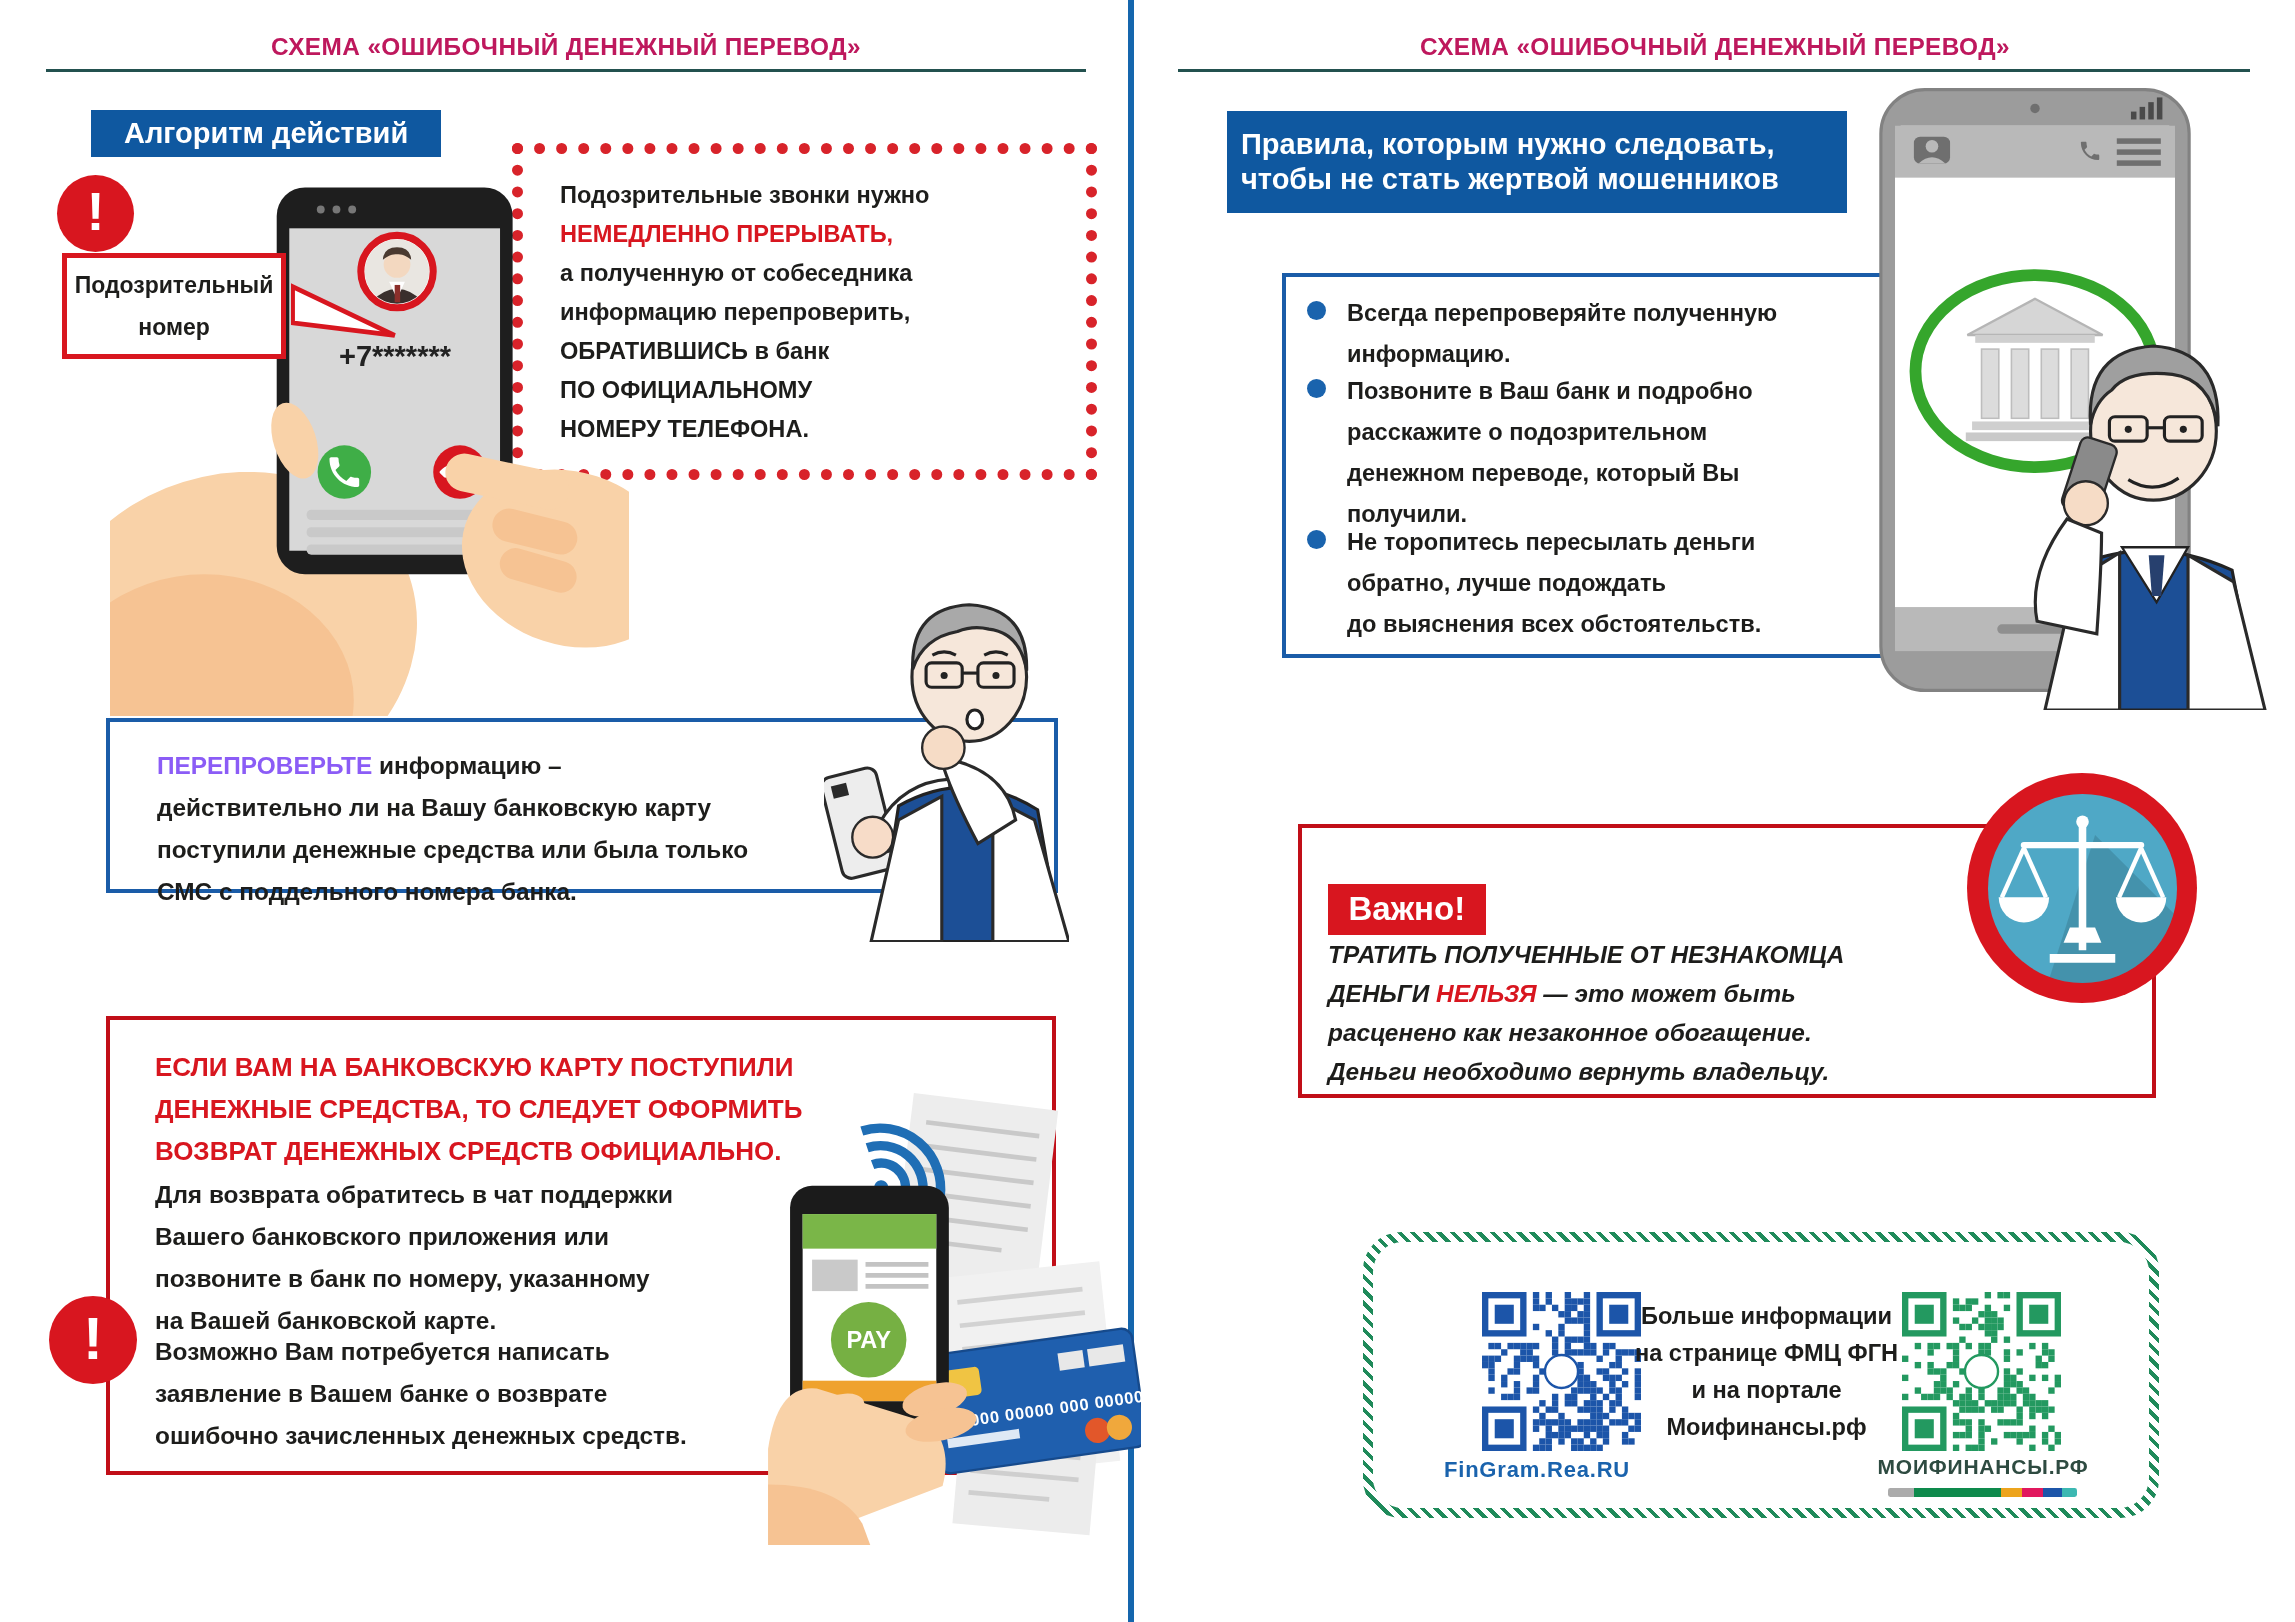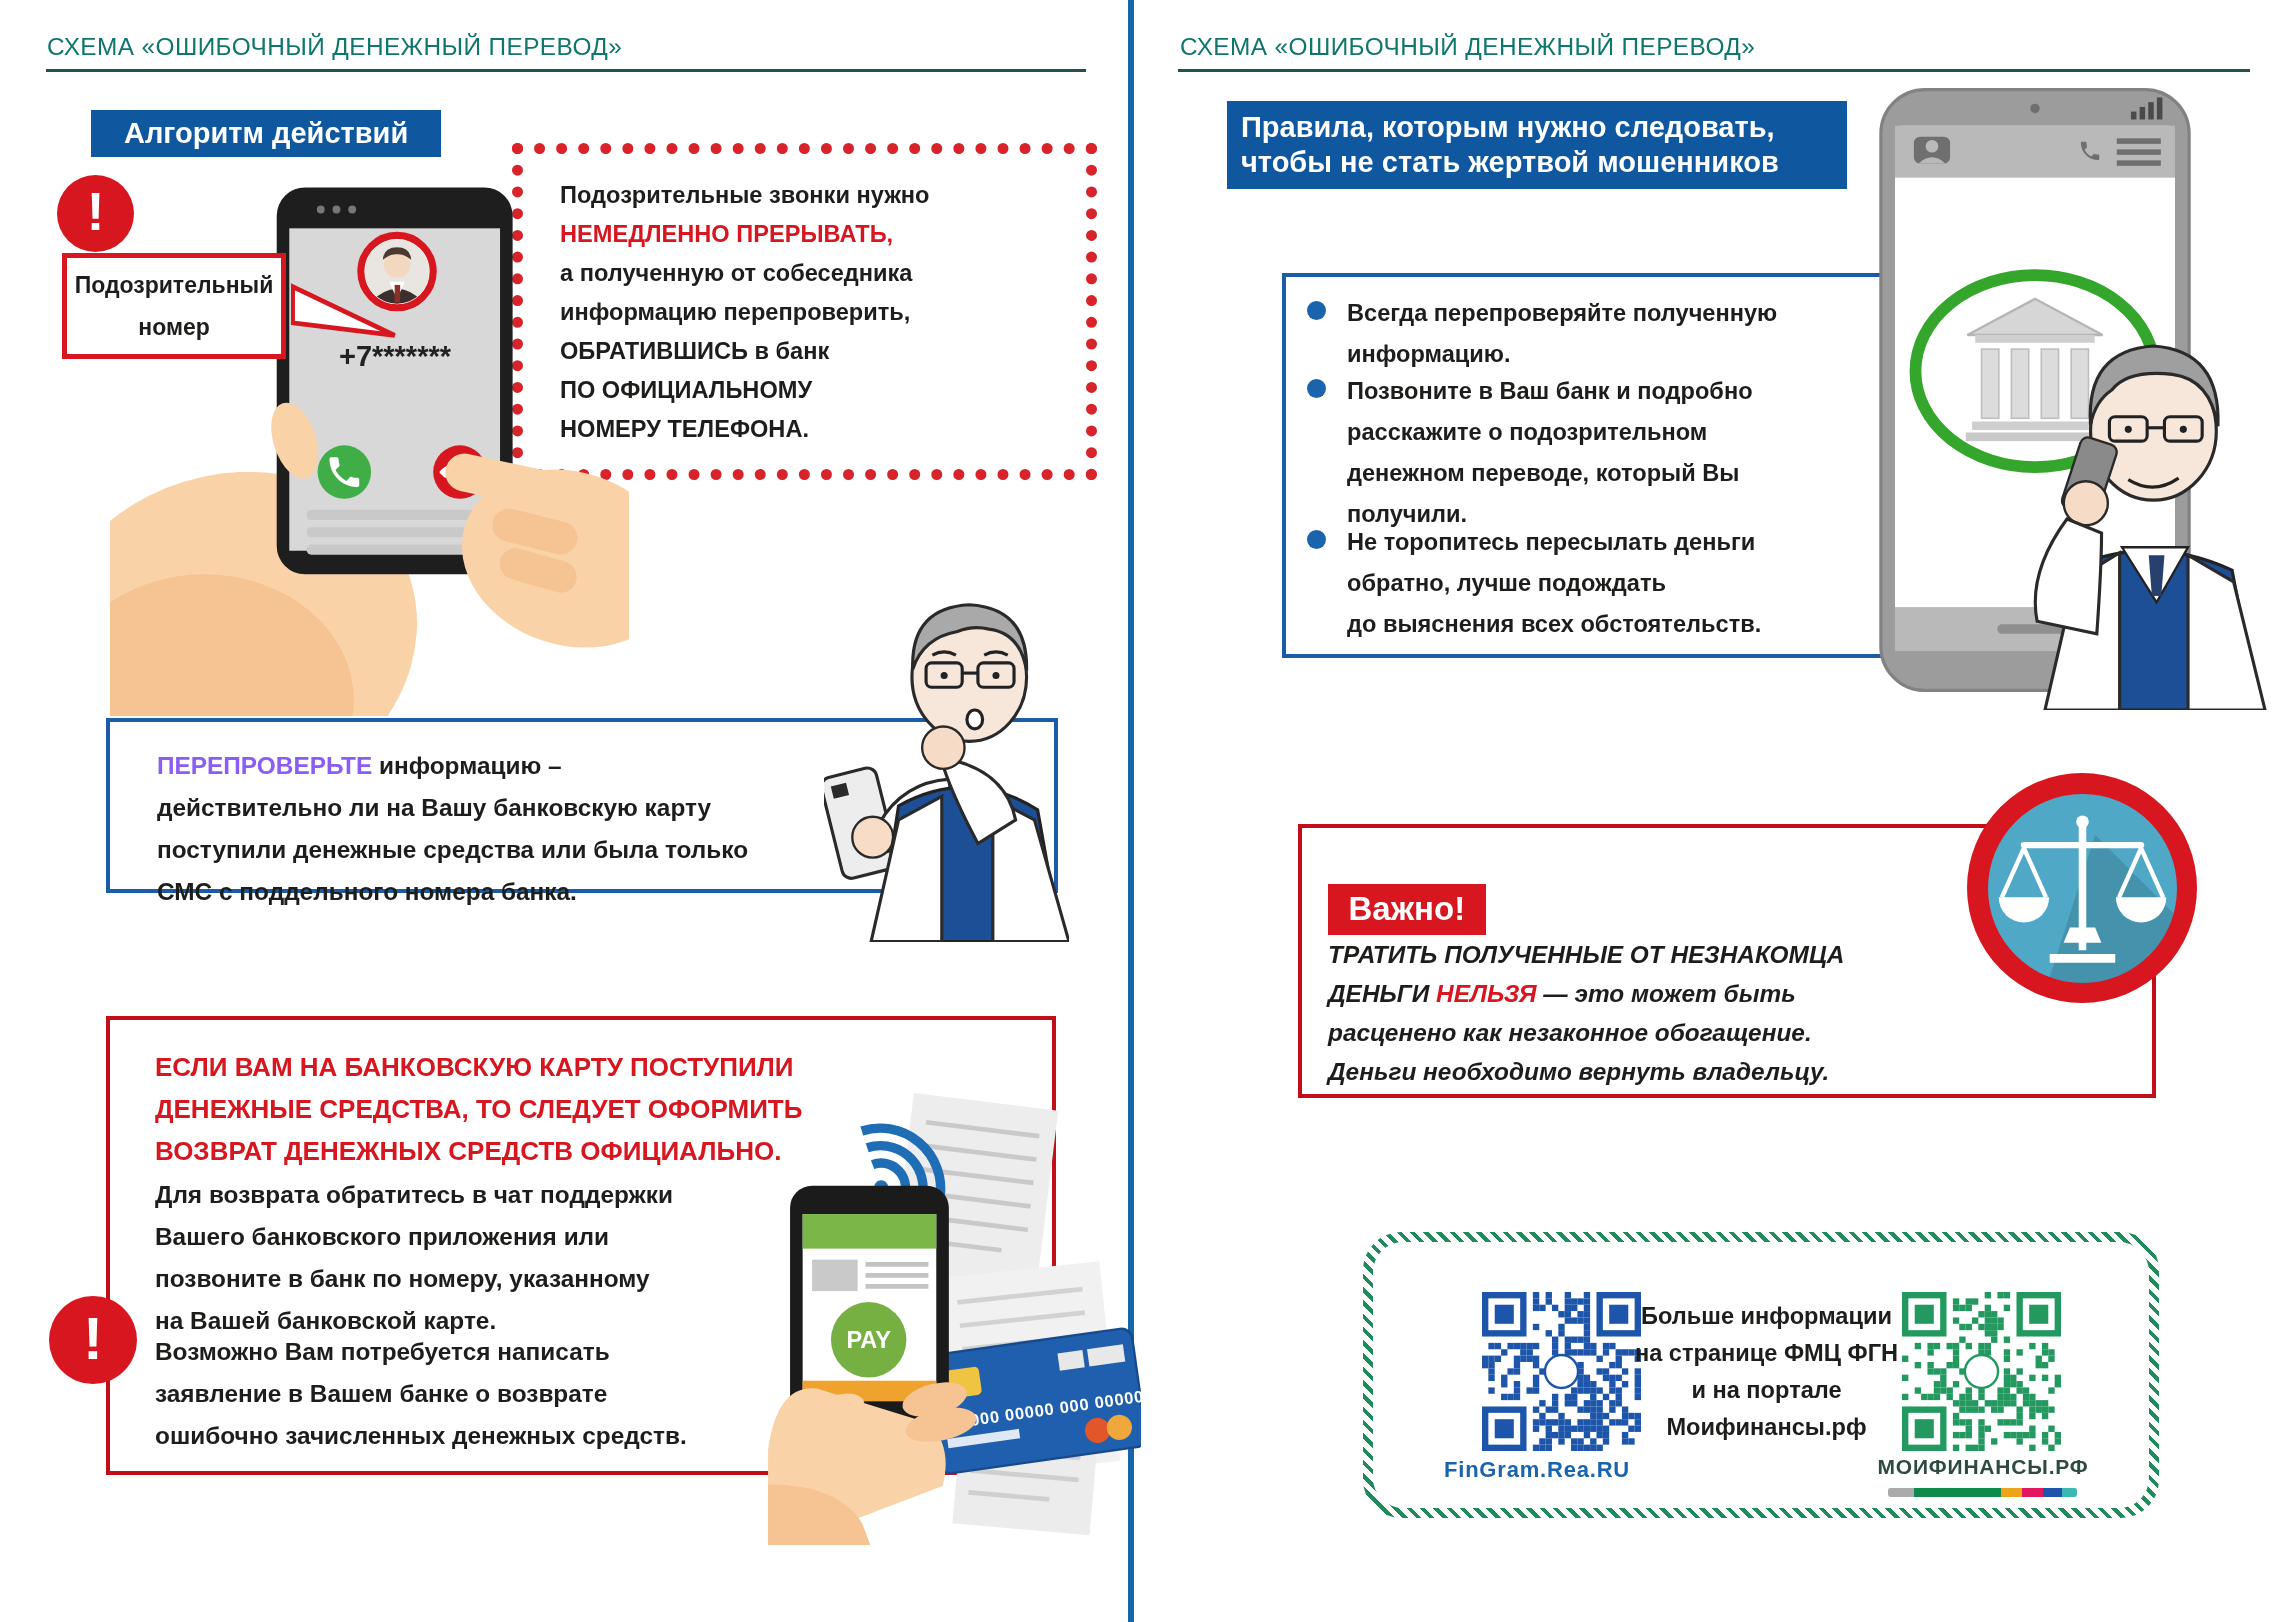--- a/index.html
+++ b/index.html
@@ -1,19 +1,19 @@
 <!DOCTYPE html>
 <html style="font-size:12.6px"><head>
 <meta charset="utf-8">
 <style>
   html,body{margin:0;padding:0;background:#fff;}
   #page{position:relative;width:2295px;height:1623px;background:#ffffff;overflow:hidden;
         font-family:"Liberation Sans","DejaVu Sans",sans-serif;color:#1d1d1b;}
   .abs{position:absolute;}
-  .hdr{font-size:24.4px;font-weight:400;color:#0f766e;letter-spacing:0.4px;}
+  .hdr{font-size:24.4px;font-weight:700;color:#be185d;text-align:center;letter-spacing:0.4px;}
   .rule{height:3.1px;background:#23514f;}
   .bluebox{background:#0f58a0;color:#fff;font-weight:700;}
   .ln{font-weight:700;}
   .red{color:#d8161f;}
   .blue{color:#8b5cf6;}
   .frame-blue{border:4.7px solid #1a5ca8;background:#fff;}
   .frame-red{border:4.7px solid #c10e18;background:#fff;}
   .dot-bullet{width:19px;height:19px;border-radius:50%;background:#1a63ad;}
   .excl{border-radius:50%;background:#d8161f;color:#fff;font-weight:700;text-align:center;}
   .qr-wrap{background:repeating-linear-gradient(45deg,#1f8a5a 0 3.9px,#ffffff 3.9px 9.4px);border-radius:38px;}
@@ -254,21 +254,21 @@
       <path d="M 0,335 Q 12,252 62,258 L 205,302 Q 235,332 222,382 L 30,455 L 0,455 Z" fill="#f9d2a8"></path>
       <ellipse cx="212" cy="272" rx="42" ry="20" fill="#f6c393" transform="rotate(-14 212 272)"></ellipse>
       <ellipse cx="220" cy="304" rx="46" ry="20" fill="#f6c393" transform="rotate(-12 220 304)"></ellipse>
       <path d="M 0,380 Q 90,380 120,430 L 130,457 L 0,457 Z" fill="#f6c393"></path>
     </g>
   </svg>
 
   <div class="abs hdr" style="left:1180px;top:33px;width:1070px;">СХЕМА «ОШИБОЧНЫЙ ДЕНЕЖНЫЙ ПЕРЕВОД»</div>
   <div class="abs rule" style="left:1178px;top:69px;width:1072px;"></div>
 
-  <div class="abs bluebox" style="left:1227px;top:101px;width:592px;padding:9px 14px;font-size:29px;line-height:35px;">
+  <div class="abs bluebox" style="left:1227px;top:111px;width:592px;padding:16px 14px;font-size:29px;line-height:35px;">
     <div>Правила, которым нужно следовать,</div>
     <div>чтобы не стать жертвой мошенников</div>
   </div>
 
   <svg class="abs" style="left:1879px;top:88px;z-index:2;" width="312" height="604" viewBox="0 0 396 768">
     <rect x="2" y="2" width="392" height="764" rx="56" fill="#9c9c9c" stroke="#828282" stroke-width="4"></rect>
     <circle cx="198" cy="26" r="6" fill="#6f6f6f"></circle>
     <g fill="#4a4a4a">
       <rect x="320" y="30" width="7" height="10"></rect>
         <rect x="331" y="24" width="7" height="16"></rect>

